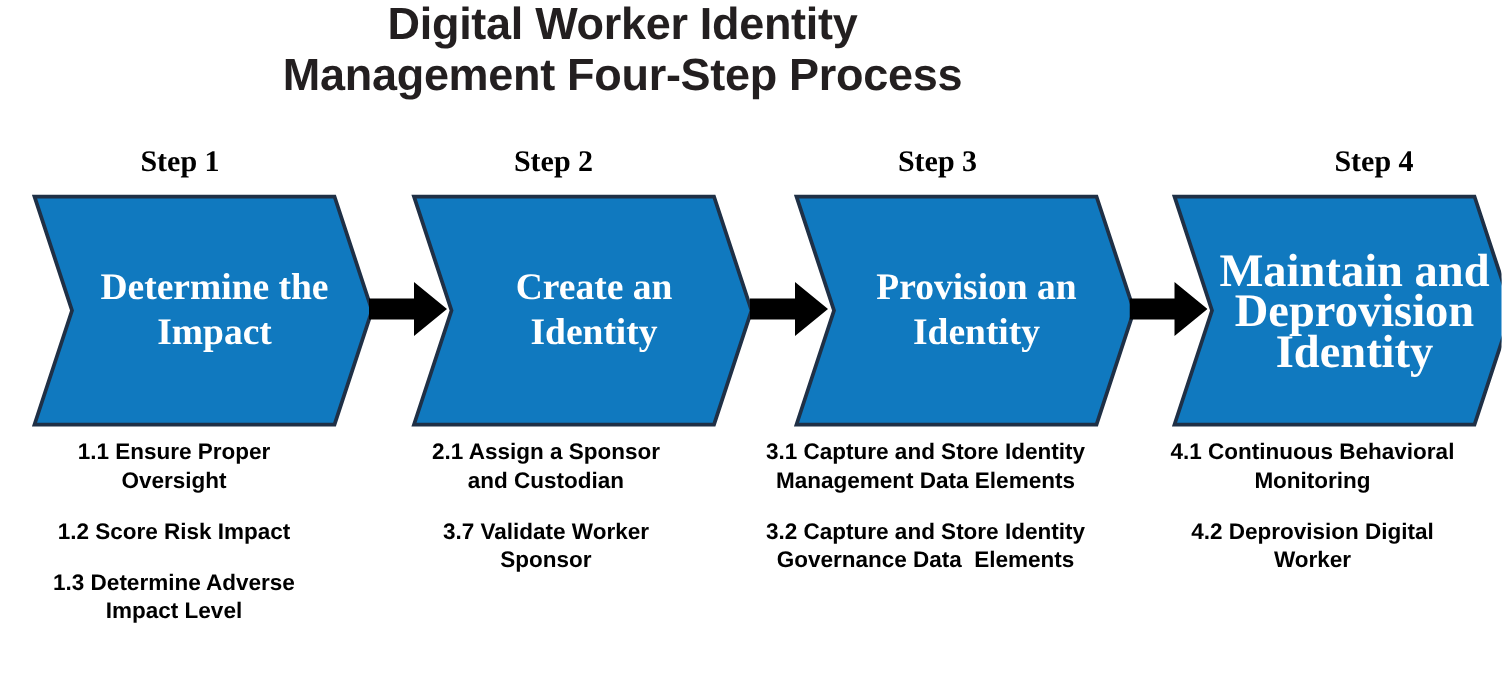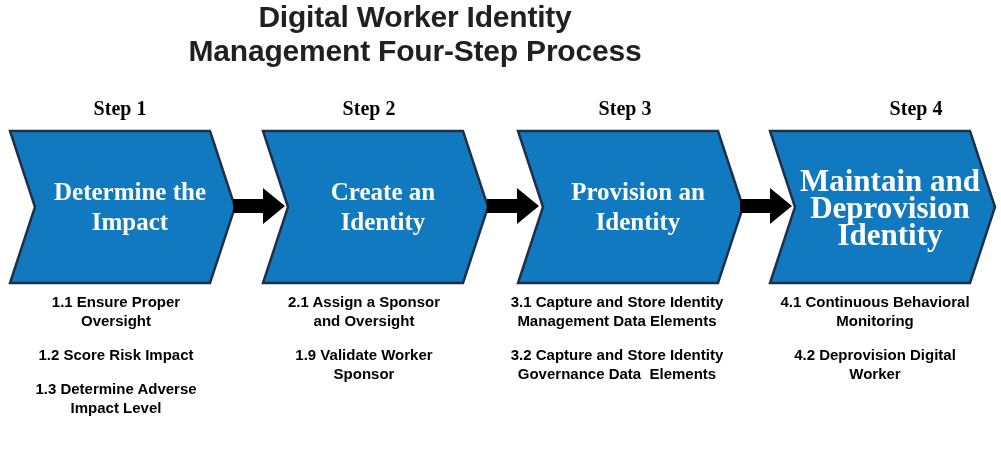--- a/index.html
+++ b/index.html
@@ -52,21 +52,21 @@
   }
   .step-header.c0 { left: 0px; }
   .step-header.c1 { left: 249px; }
   .step-header.c2 { left: 505px; }
   .step-header.c3 { left: 796px; }
 
   
   #chevron-band {
     position: absolute;
     top: 130px;
-    left: 0;
+    left: 13px;
     width: 886px;
     height: 160px;
   }
   .chevron {
     position: absolute;
     top: 0px;
     height: 154px;
   }
   .chevron svg { display: block; overflow: visible; }
   .chev-label {
@@ -223,24 +223,24 @@
     </div>
     <div class="bullet">
       <span class="l">1.3 Determine Adverse</span>
       <span class="l">Impact Level</span>
     </div>
   </div>
 
   <div class="bullet-col b1">
     <div class="bullet">
       <span class="l">2.1 Assign a Sponsor</span>
-      <span class="l">and Oversight</span>
-    </div>
-    <div class="bullet">
-      <span class="l">1.9 Validate Worker</span>
+      <span class="l">and Custodian</span>
+    </div>
+    <div class="bullet">
+      <span class="l">3.7 Validate Worker</span>
       <span class="l">Sponsor</span>
     </div>
   </div>
 
   <div class="bullet-col b2">
     <div class="bullet">
       <span class="l">3.1 Capture and Store Identity</span>
       <span class="l">Management Data Elements</span>
     </div>
     <div class="bullet">

